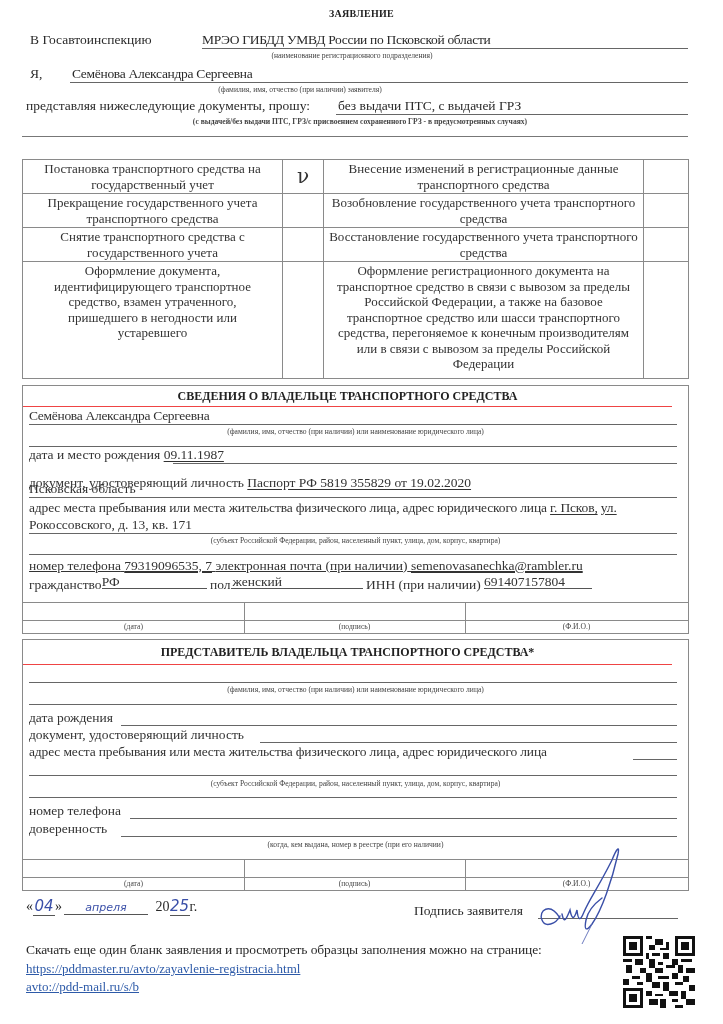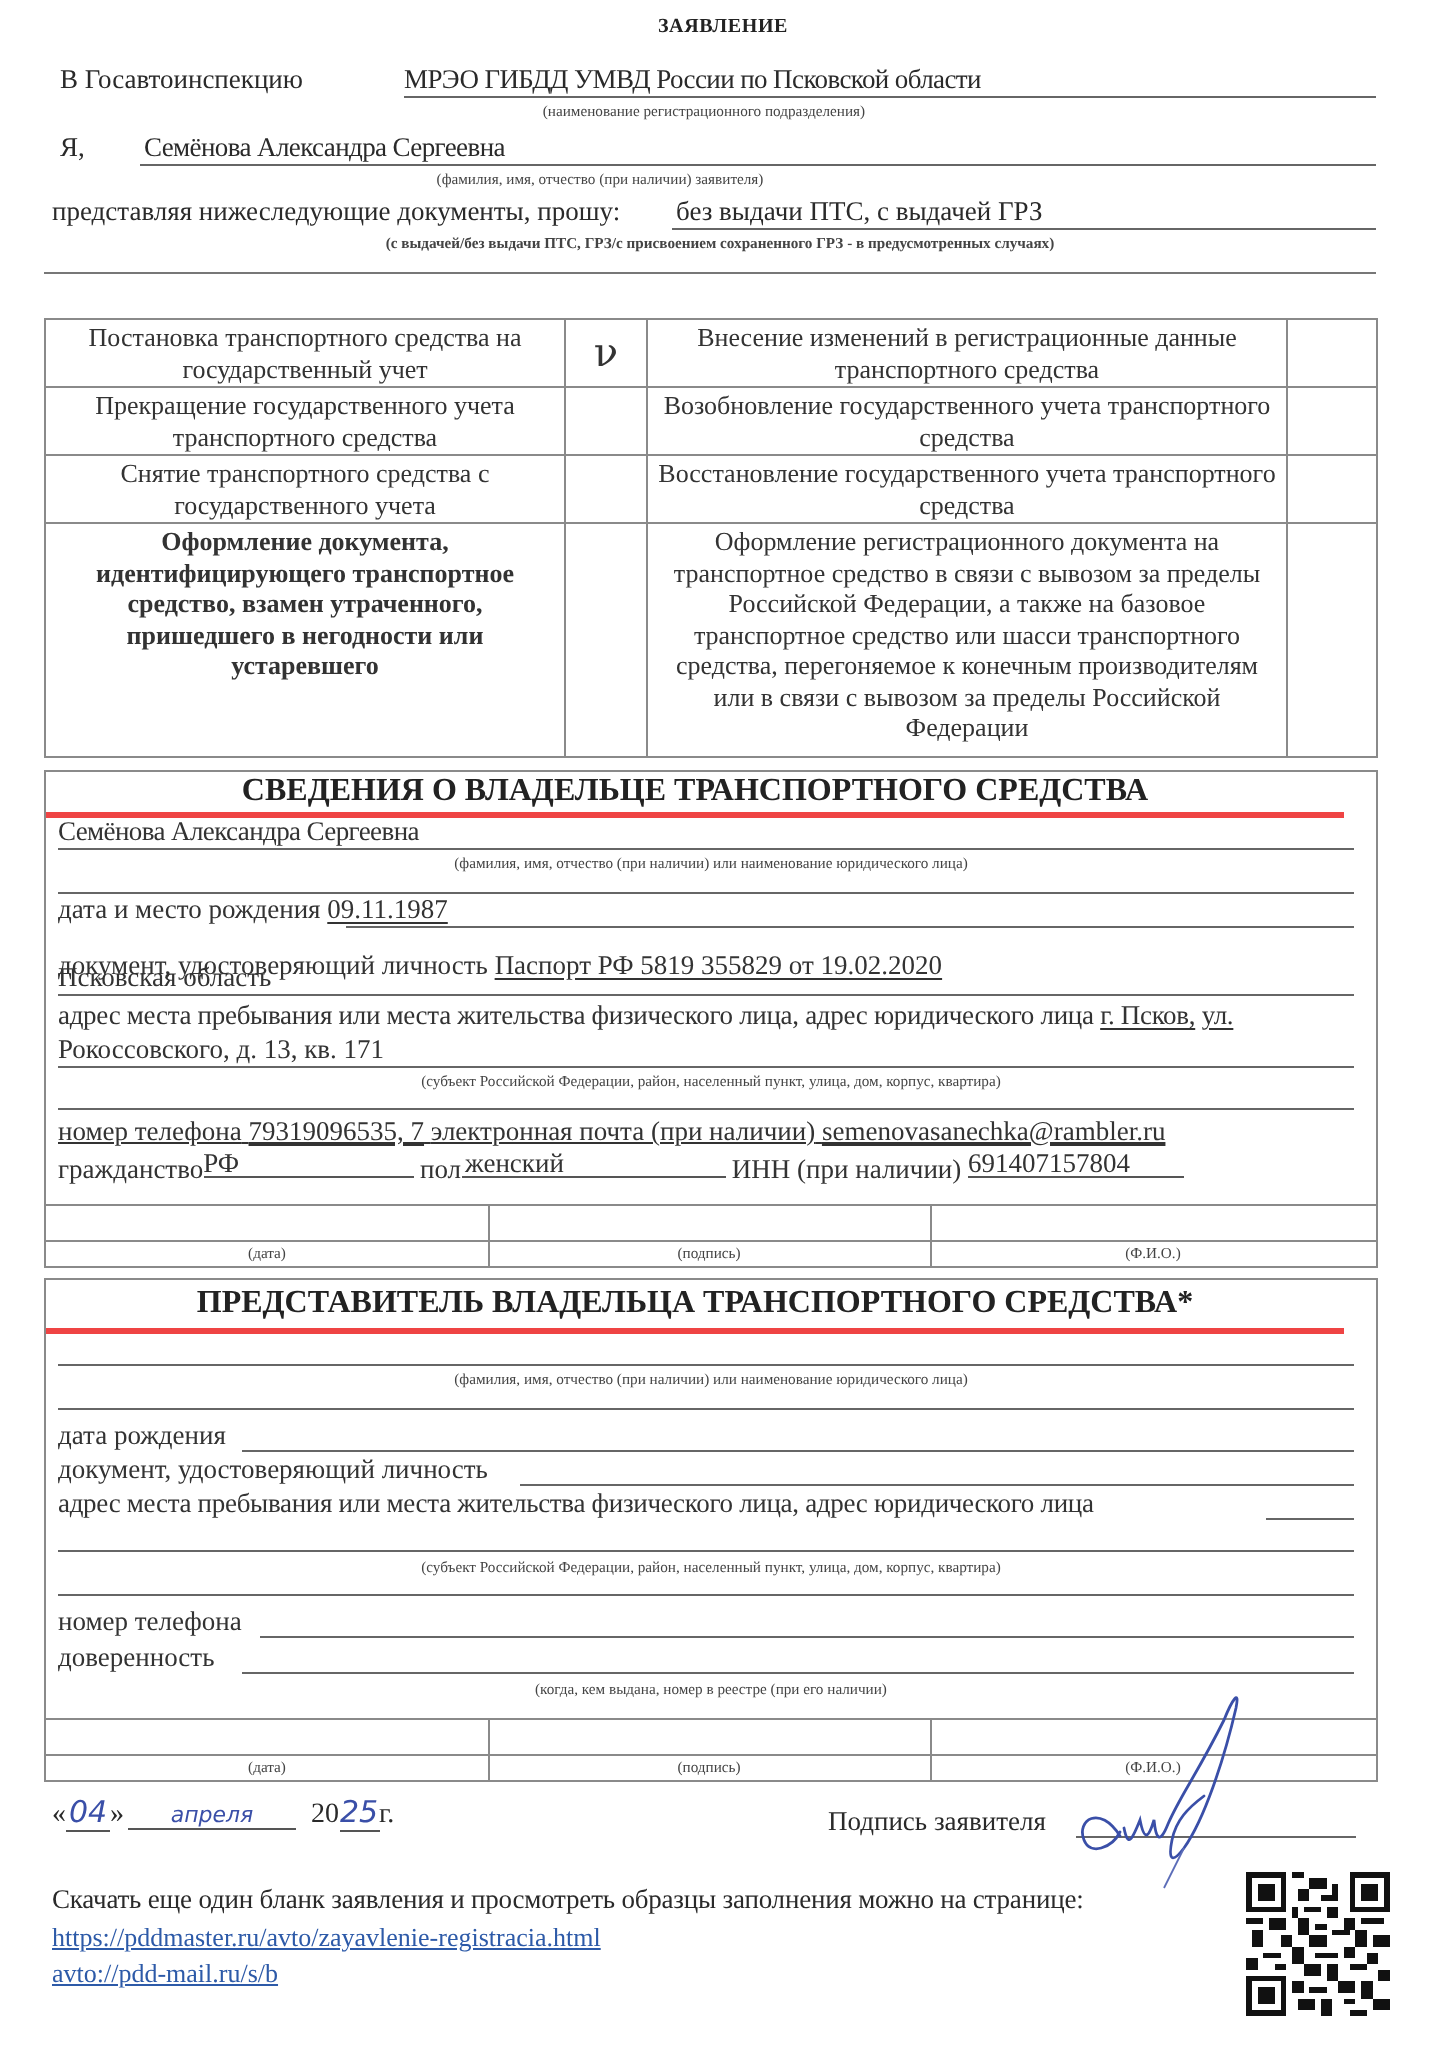--- a/index.html
+++ b/index.html
@@ -28,22 +28,22 @@
   table.svc td {
     border: 1px solid #8a8a8a; text-align: center; vertical-align: top;
     padding: 1px 3px 1px 3px; color: #333;
   }
   table.svc td.chk { font-size: 20px; vertical-align: middle; font-family: "DejaVu Serif", serif; }
 
   
   .box { position: absolute; border: 1px solid #8a8a8a; }
   .box-head {
     position: absolute; left: 0; right: 16px; top: 0; height: 20px;
-    border-bottom: 3px solid #ef4444; text-align: center;
-    font-weight: bold; font-size: 16px; line-height: 20px; color: #222;
+    border-bottom: 1px solid #ef4444; text-align: center;
+    font-weight: bold; font-size: 12px; line-height: 20px; color: #222;
   }
   .sigrow { position: absolute; left: 0; right: 0; height: 30px; }
   .sigcell { position: absolute; top: 0; height: 30px; border-right: 1px solid #8a8a8a; }
   .sigcell:last-child { border-right: none; }
   .sigcell .lbl {
     position: absolute; left: 0; right: 0; bottom: 0; height: 12px;
     border-top: 1px solid #8a8a8a; font-size: 7.6px; text-align: center; line-height: 12px; color: #444;
   }
   .row { position: absolute; white-space: nowrap; font-size: 13.5px; color: #333; }
   .fill { display: inline-block; border-bottom: 1px solid #555; height: 13px; vertical-align: baseline; }
@@ -92,21 +92,21 @@
     <td>Возобновление государственного учета транспортного средства</td>
     <td class="chk"></td>
   </tr>
   <tr>
     <td>Снятие транспортного средства с государственного учета</td>
     <td class="chk"></td>
     <td>Восстановление государственного учета транспортного средства</td>
     <td class="chk"></td>
   </tr>
   <tr style="height:117px;">
-    <td style="padding-left:22px;padding-right:22px;font-weight:bold;">Оформление документа, идентифицирующего транспортное средство, взамен утраченного, пришедшего в негодности или устаревшего</td>
+    <td style="padding-left:22px;padding-right:22px;">Оформление документа, идентифицирующего транспортное средство, взамен утраченного, пришедшего в негодности или устаревшего</td>
     <td class="chk"></td>
     <td style="padding-left:12px;padding-right:12px;">Оформление регистрационного документа на транспортное средство в связи с вывозом за пределы Российской Федерации, а также на базовое транспортное средство или шасси транспортного средства, перегоняемое к конечным производителям или в связи с вывозом за пределы Российской Федерации</td>
     <td class="chk"></td>
   </tr>
 </tbody>
   </table>
 
 <div class="box" style="left:22px; top:385px; width:665px; height:247px;">
   <div class="box-head">СВЕДЕНИЯ О ВЛАДЕЛЬЦЕ ТРАНСПОРТНОГО СРЕДСТВА</div>
 

